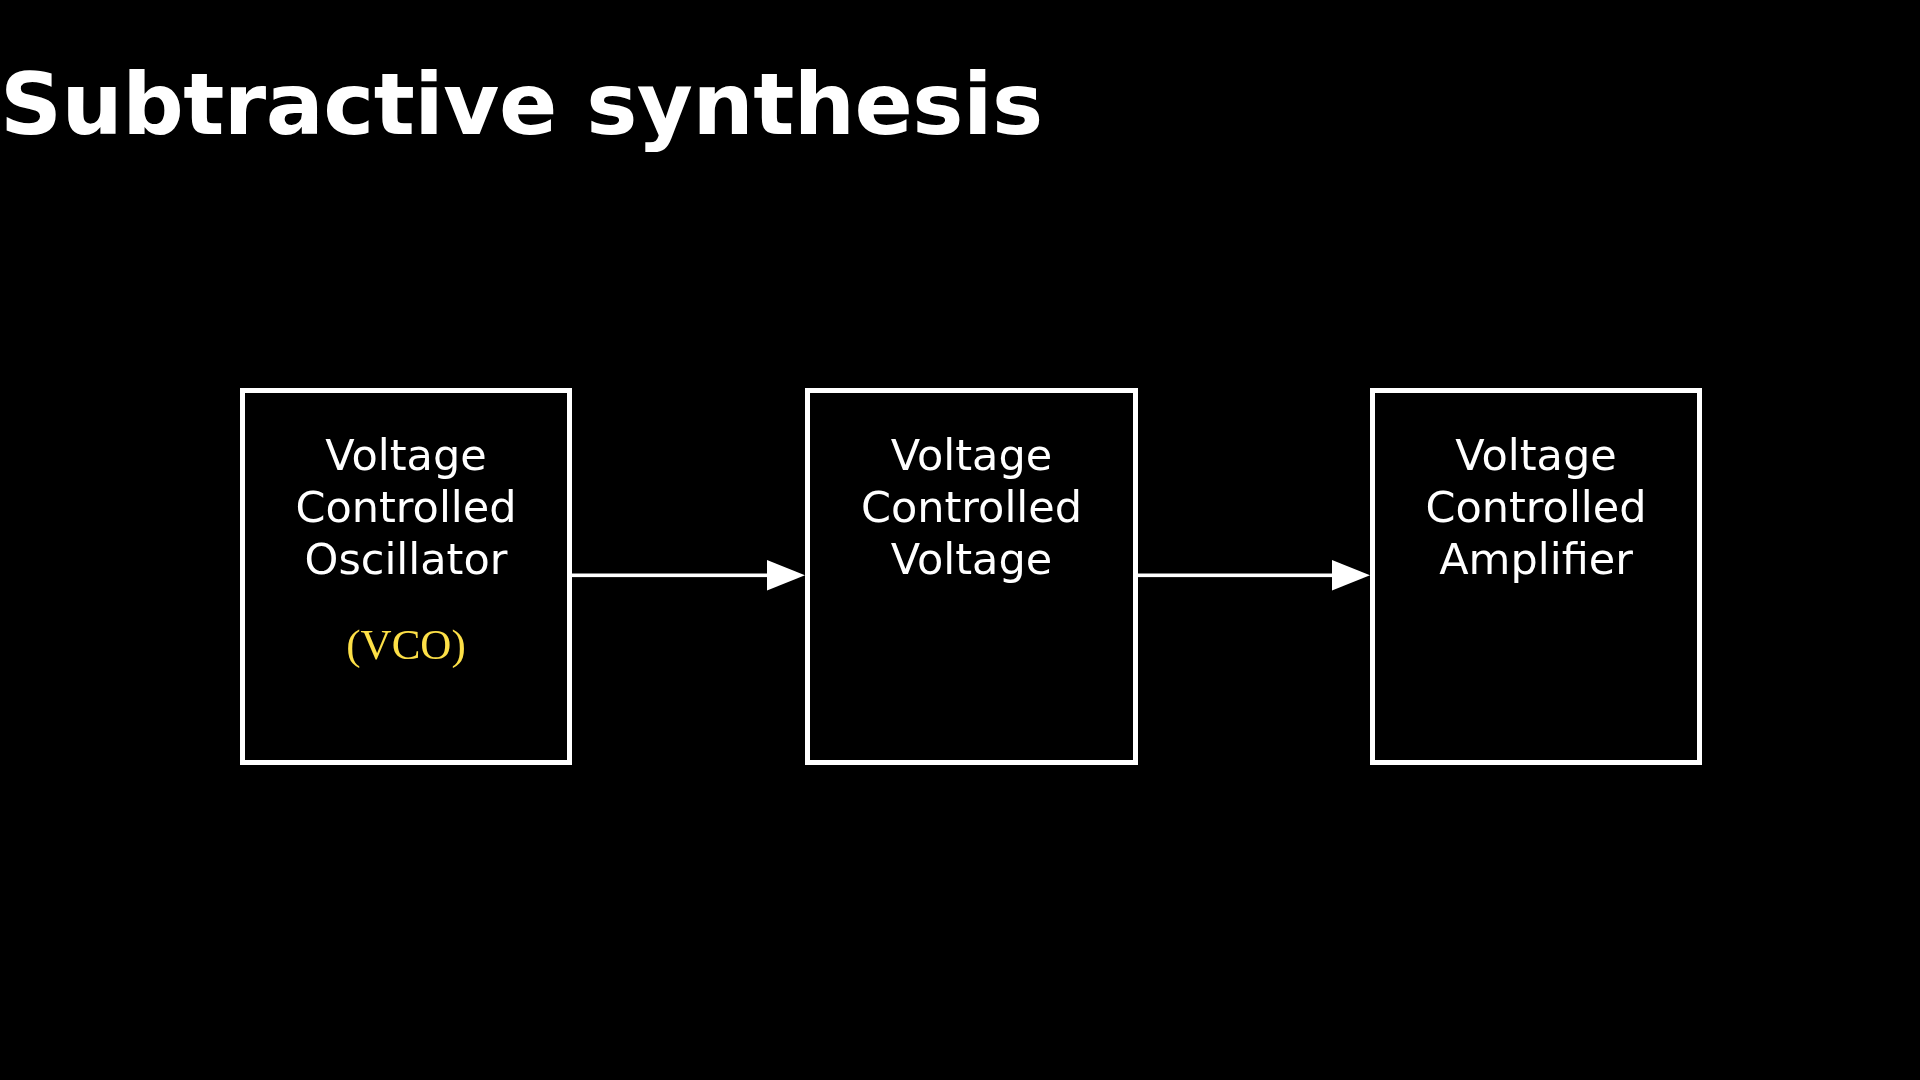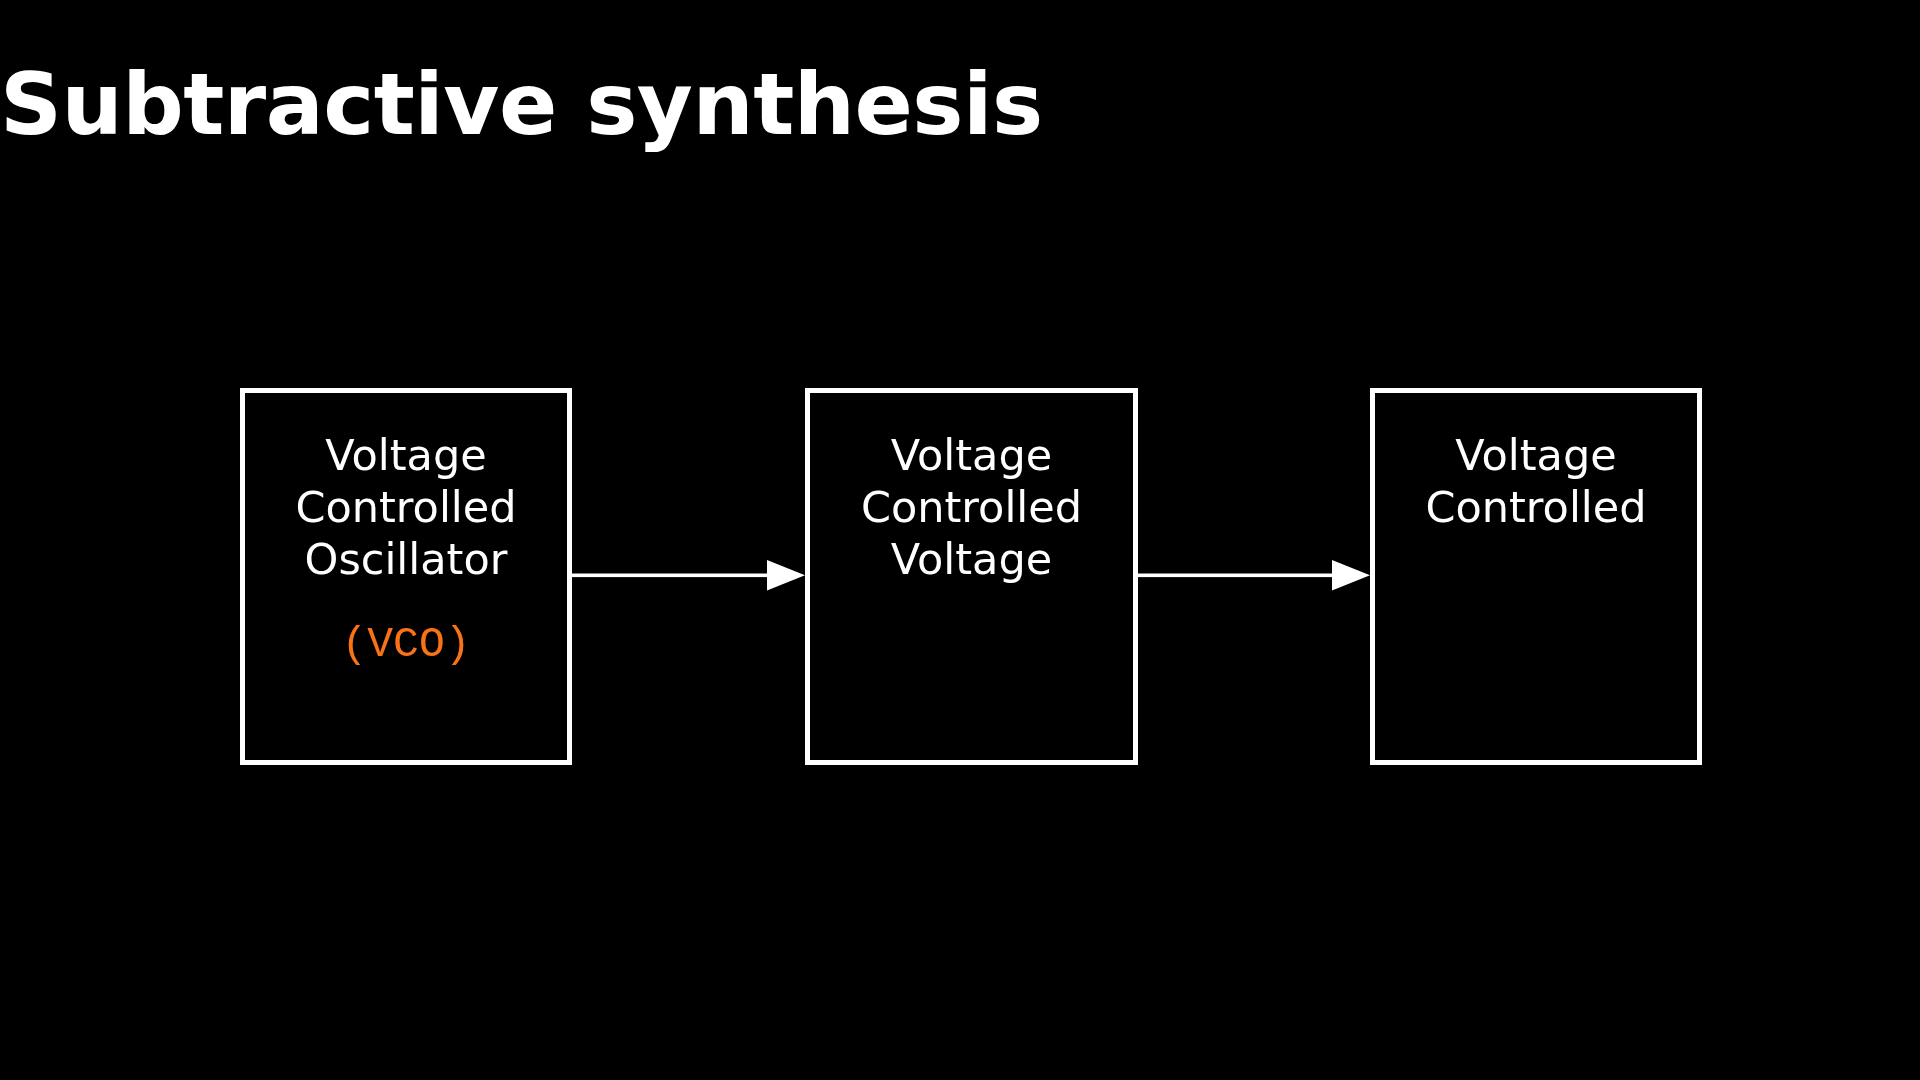--- a/index.html
+++ b/index.html
@@ -75,25 +75,25 @@
     font-size: 43px;
     line-height: 52px;
     color: #ffffff;
     white-space: nowrap;
   }
   .module-abbrev {
     position: absolute;
     left: 0;
     right: 0;
     top: 226px;
-    font-family: Liberation Mono, monospace;
+    font-family: Liberation Serif, serif;
     font-weight: normal;
     font-size: 43px;
     line-height: 52px;
-    color: #f97316;
+    color: #fde047;
     white-space: nowrap;
   }
 
   
   .connector-arrow {
     position: absolute;
     top: 556px;
     height: 40px;
   }
   #connector-arrow-0 { left: 560px; width: 233px; }
@@ -137,17 +137,18 @@
       <svg width="232" height="40" viewBox="0 0 232 40" aria-hidden="true">
         <rect x="0" y="17.5" width="195" height="3.6" fill="#ffffff"></rect>
         <polygon points="194,4 232,19.3 194,34.6" fill="#ffffff"></polygon>
       </svg>
     </div>
 
     <div class="module-box" id="module-box-2">
       <div class="module-lines">
         <span class="module-line">Voltage</span>
         <span class="module-line">Controlled</span>
+        <span class="module-line">Amplifier</span>
       </div>
     </div>
 
   </div>
 </div>
 
 </body></html>

